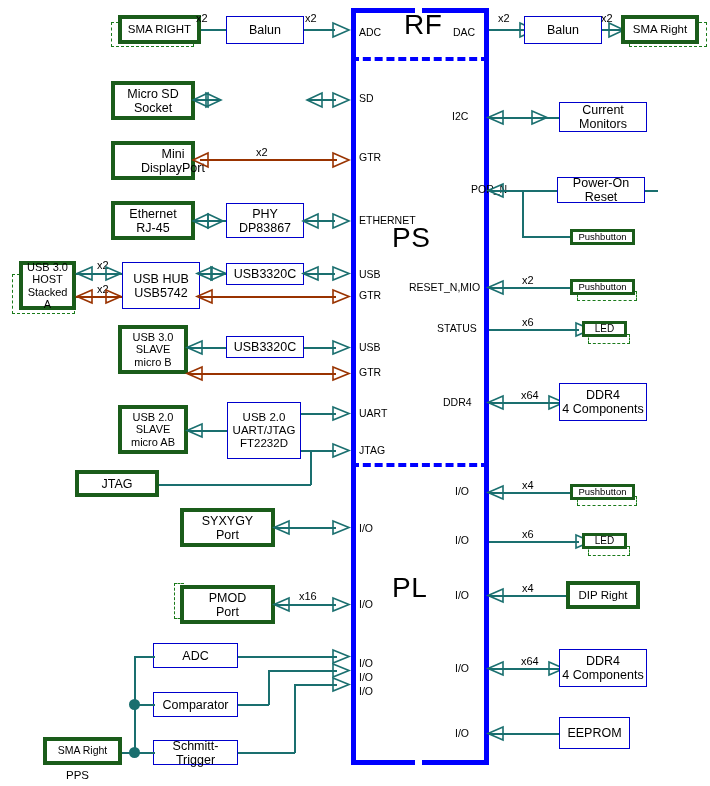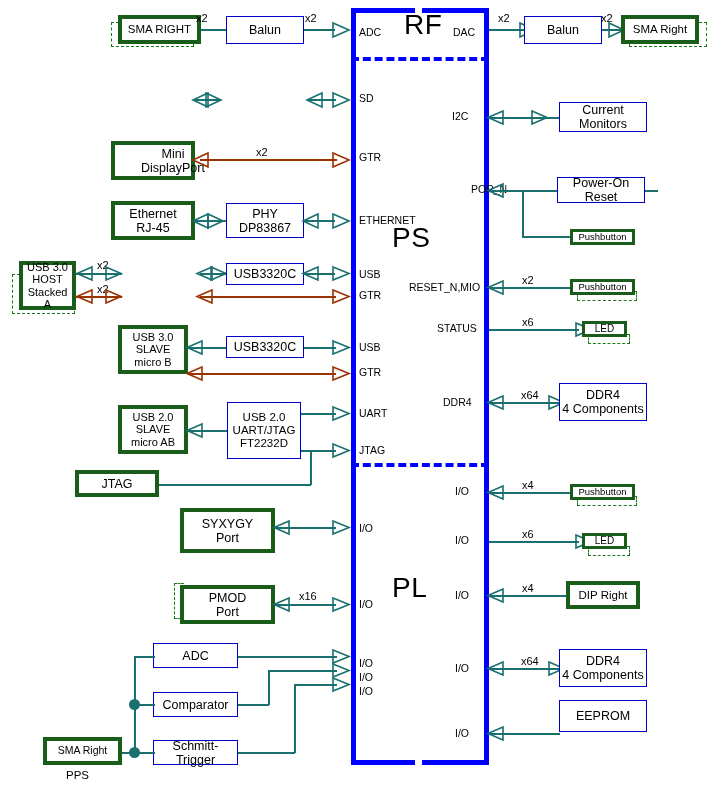--- a/index.html
+++ b/index.html
@@ -93,20 +93,24 @@
   </div>
   <div class="w wh" style="left:304px;top:29px;width:31px;"></div>
   <div class="mult" style="left:196px;top:12px;">x2</div>
   <div class="mult" style="left:305px;top:12px;">x2</div>
   <div class="arw" style="left:332px;top:22px;">
     <svg width="18" height="16">
         <polygon points="1,1 17,8 1,15" fill="none" stroke="#1a6f6f" stroke-width="1.6"></polygon>
       </svg>
   </div>
 
+  <div class="box box-green" style="left:111px;top:81px;width:84px;height:39px;">
+    <span style="white-space:pre-line">Micro SD
+Socket</span>
+  </div>
   <div class="w wh" style="left:195px;top:99px;width:26px;"></div>
   <div class="arw" style="left:192px;top:92px;">
     <svg width="17" height="16">
         <polygon points="16,1 1,8 16,15" fill="none" stroke="#1a6f6f" stroke-width="1.6"></polygon>
       </svg>
   </div>
   <div class="arw" style="left:205px;top:92px;">
     <svg width="17" height="16">
         <polygon points="1,1 16,8 1,15" fill="none" stroke="#1a6f6f" stroke-width="1.6"></polygon>
       </svg>
@@ -195,20 +199,24 @@
     <svg width="17" height="15">
         <polygon points="16,1 1,7.5 16,14" fill="none" stroke="#993300" stroke-width="1.6"></polygon>
       </svg>
   </div>
   <div class="arw" style="left:105px;top:289px;">
     <svg width="17" height="15">
         <polygon points="1,1 16,7.5 1,14" fill="none" stroke="#993300" stroke-width="1.6"></polygon>
       </svg>
   </div>
 
+  <div class="box box-blue" style="left:122px;top:262px;width:78px;height:47px;">
+    <span style="white-space:pre-line">USB HUB
+USB5742</span>
+  </div>
   <div class="w wh" style="left:200px;top:273px;width:28px;"></div>
   <div class="w wh wr" style="left:200px;top:296px;width:136px;"></div>
   <div class="arw" style="left:196px;top:266px;">
     <svg width="17" height="15">
         <polygon points="16,1 1,7.5 16,14" fill="none" stroke="#1a6f6f" stroke-width="1.6"></polygon>
       </svg>
   </div>
   <div class="arw" style="left:210px;top:266px;">
     <svg width="17" height="15">
         <polygon points="1,1 16,7.5 1,14" fill="none" stroke="#1a6f6f" stroke-width="1.6"></polygon>
@@ -300,21 +308,21 @@
         <polygon points="1,1 17,7.5 1,14" fill="none" stroke="#1a6f6f" stroke-width="1.6"></polygon>
       </svg>
   </div>
 
   <div class="box box-green" style="left:75px;top:470px;width:84px;height:27px;">
     <span>JTAG</span>
   </div>
   <div class="w wh" style="left:159px;top:484px;width:152px;"></div>
   <div class="w wv" style="left:310px;top:450px;height:35px;"></div>
 
-  <div class="box box-green" style="left:180px;top:508px;width:95px;height:45px;">
+  <div class="box box-green" style="left:180px;top:508px;width:95px;height:39px;">
     <span style="white-space:pre-line">SYXYGY
 Port</span>
   </div>
   <div class="w wh" style="left:275px;top:527px;width:61px;"></div>
   <div class="arw" style="left:273px;top:520px;">
     <svg width="17" height="15">
         <polygon points="16,1 1,7.5 16,14" fill="none" stroke="#1a6f6f" stroke-width="1.6"></polygon>
       </svg>
   </div>
   <div class="arw" style="left:332px;top:520px;">
@@ -536,17 +544,17 @@
     <span style="white-space:pre-line">DDR4
 4 Components</span>
   </div>
 
   <div class="w wh" style="left:489px;top:733px;width:71px;"></div>
   <div class="arw" style="left:487px;top:726px;">
     <svg width="17" height="15">
         <polygon points="16,1 1,7.5 16,14" fill="none" stroke="#1a6f6f" stroke-width="1.6"></polygon>
       </svg>
   </div>
-  <div class="box box-blue" style="left:559px;top:700px;width:88px;height:32px;">
+  <div class="box box-blue" style="left:559px;top:717px;width:71px;height:32px;">
     <span>EEPROM</span>
   </div>
 
 </div>
 
 </body></html>

